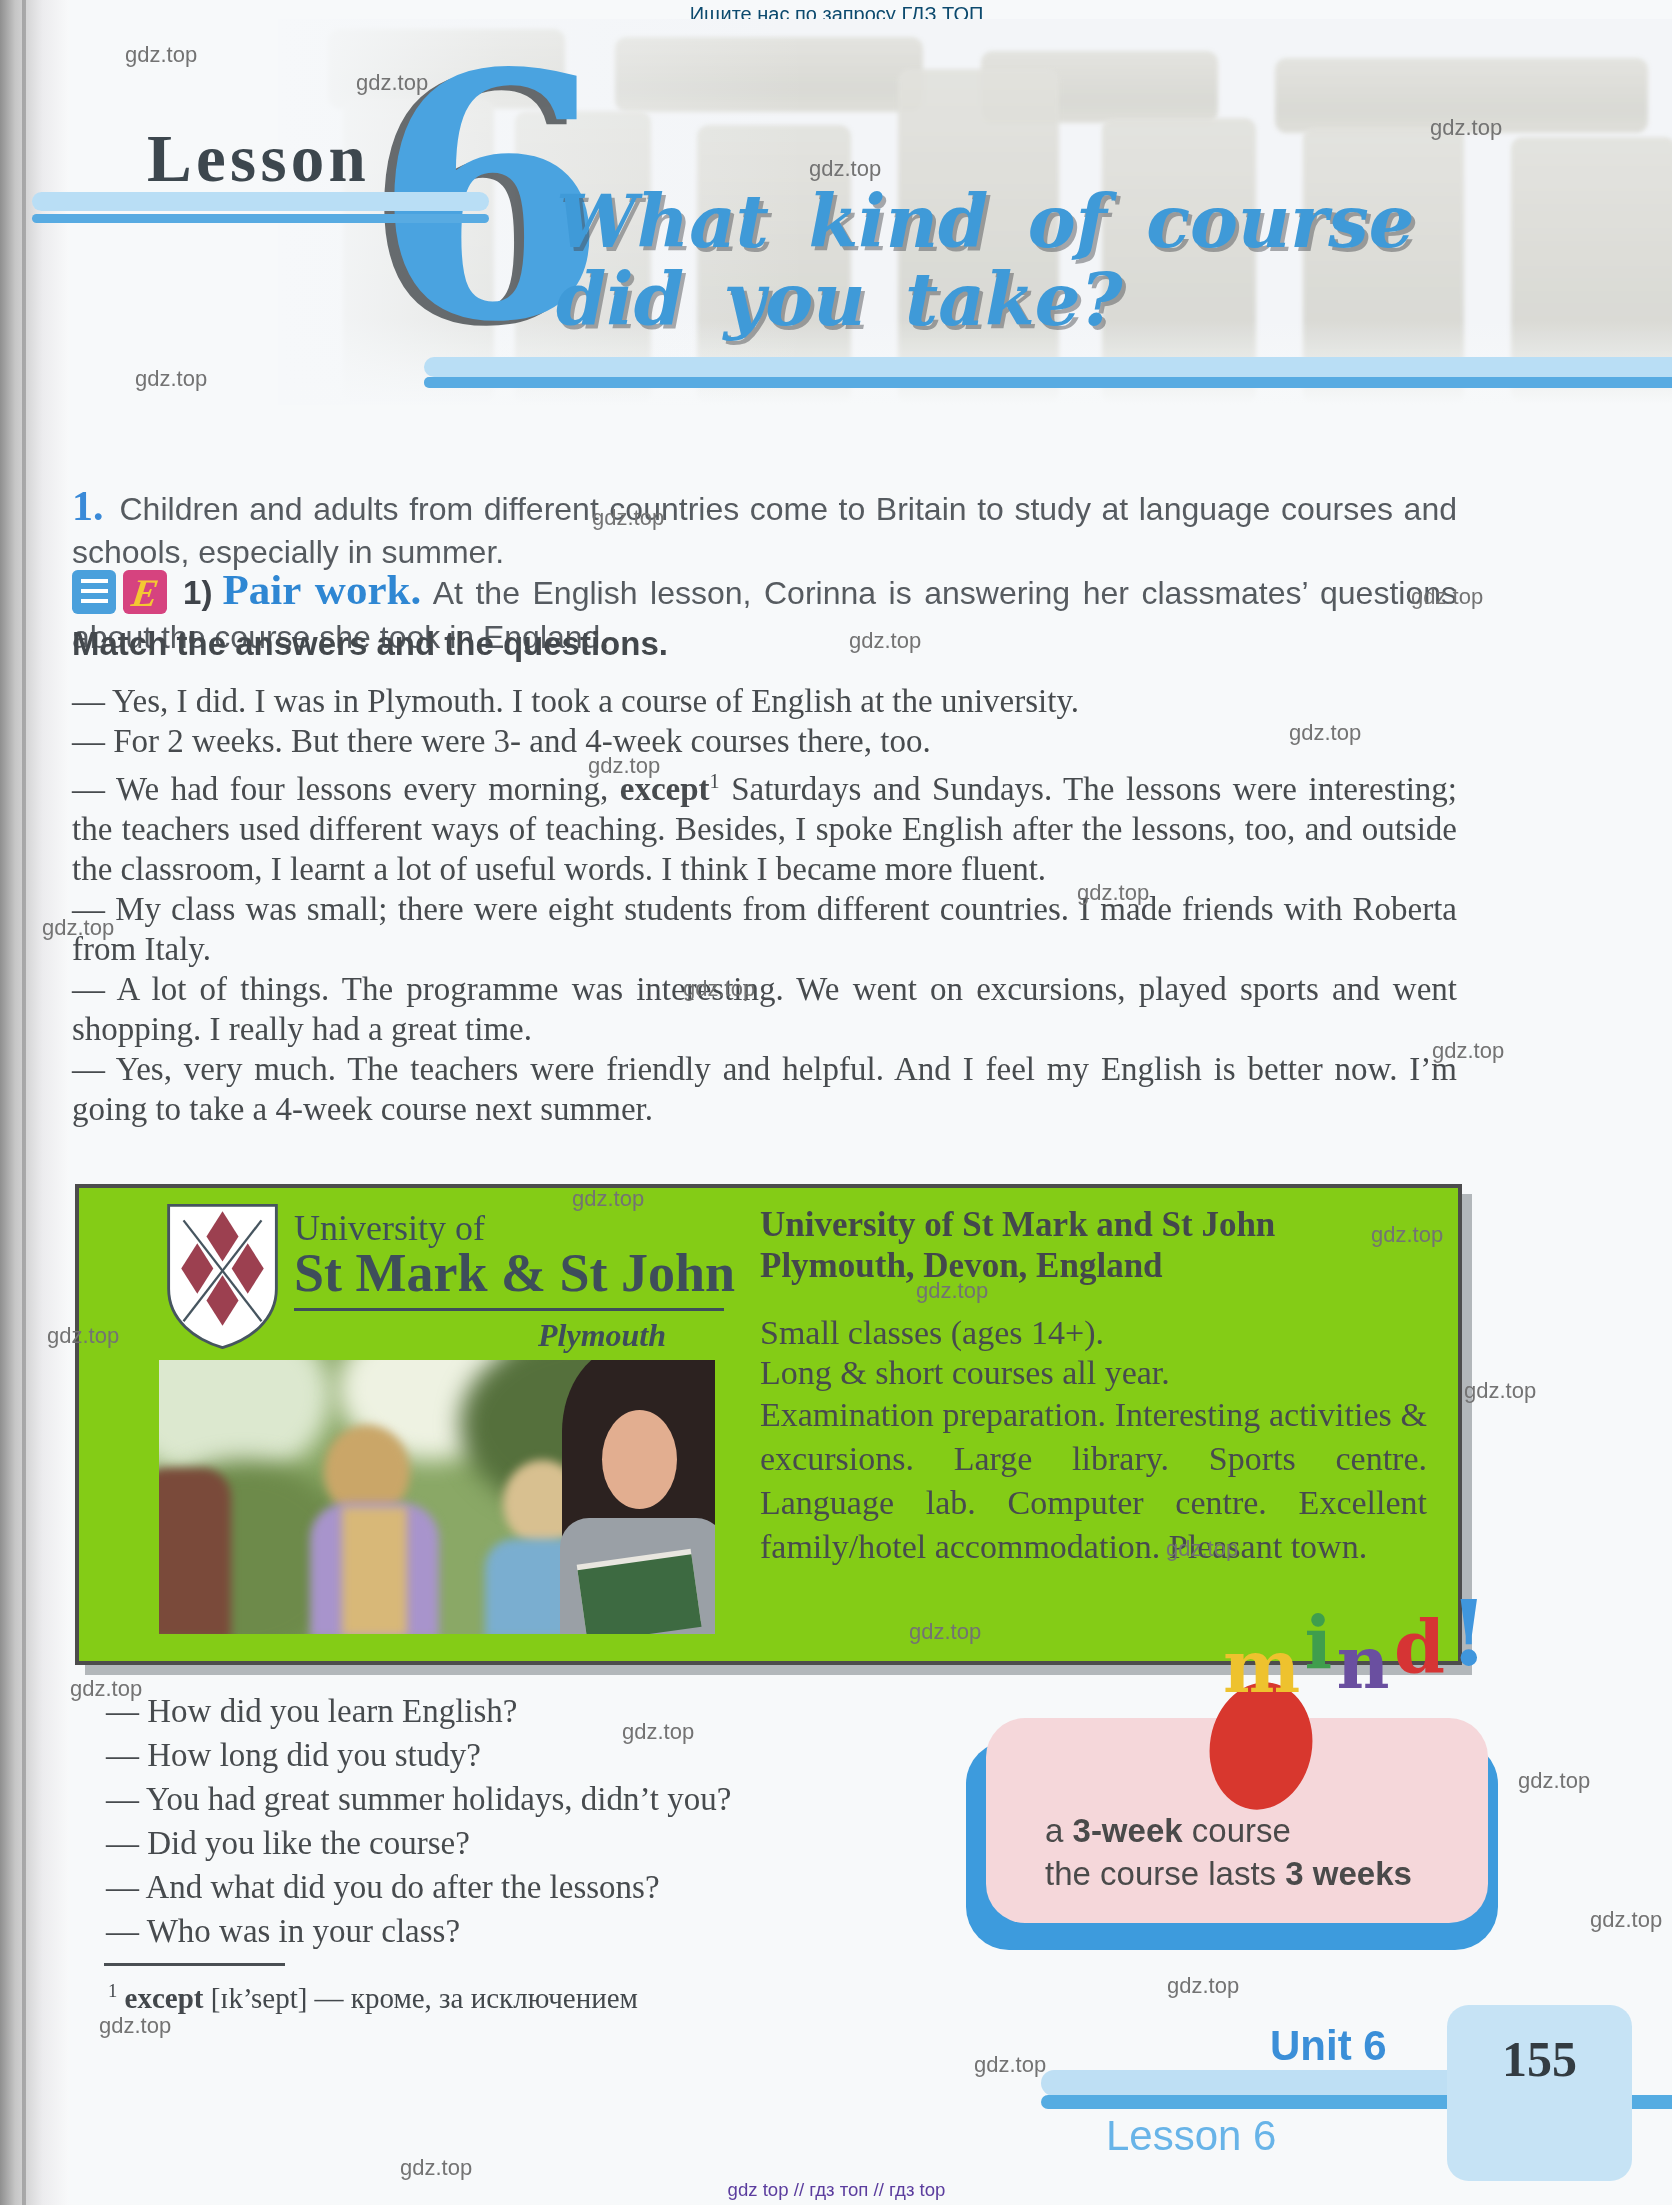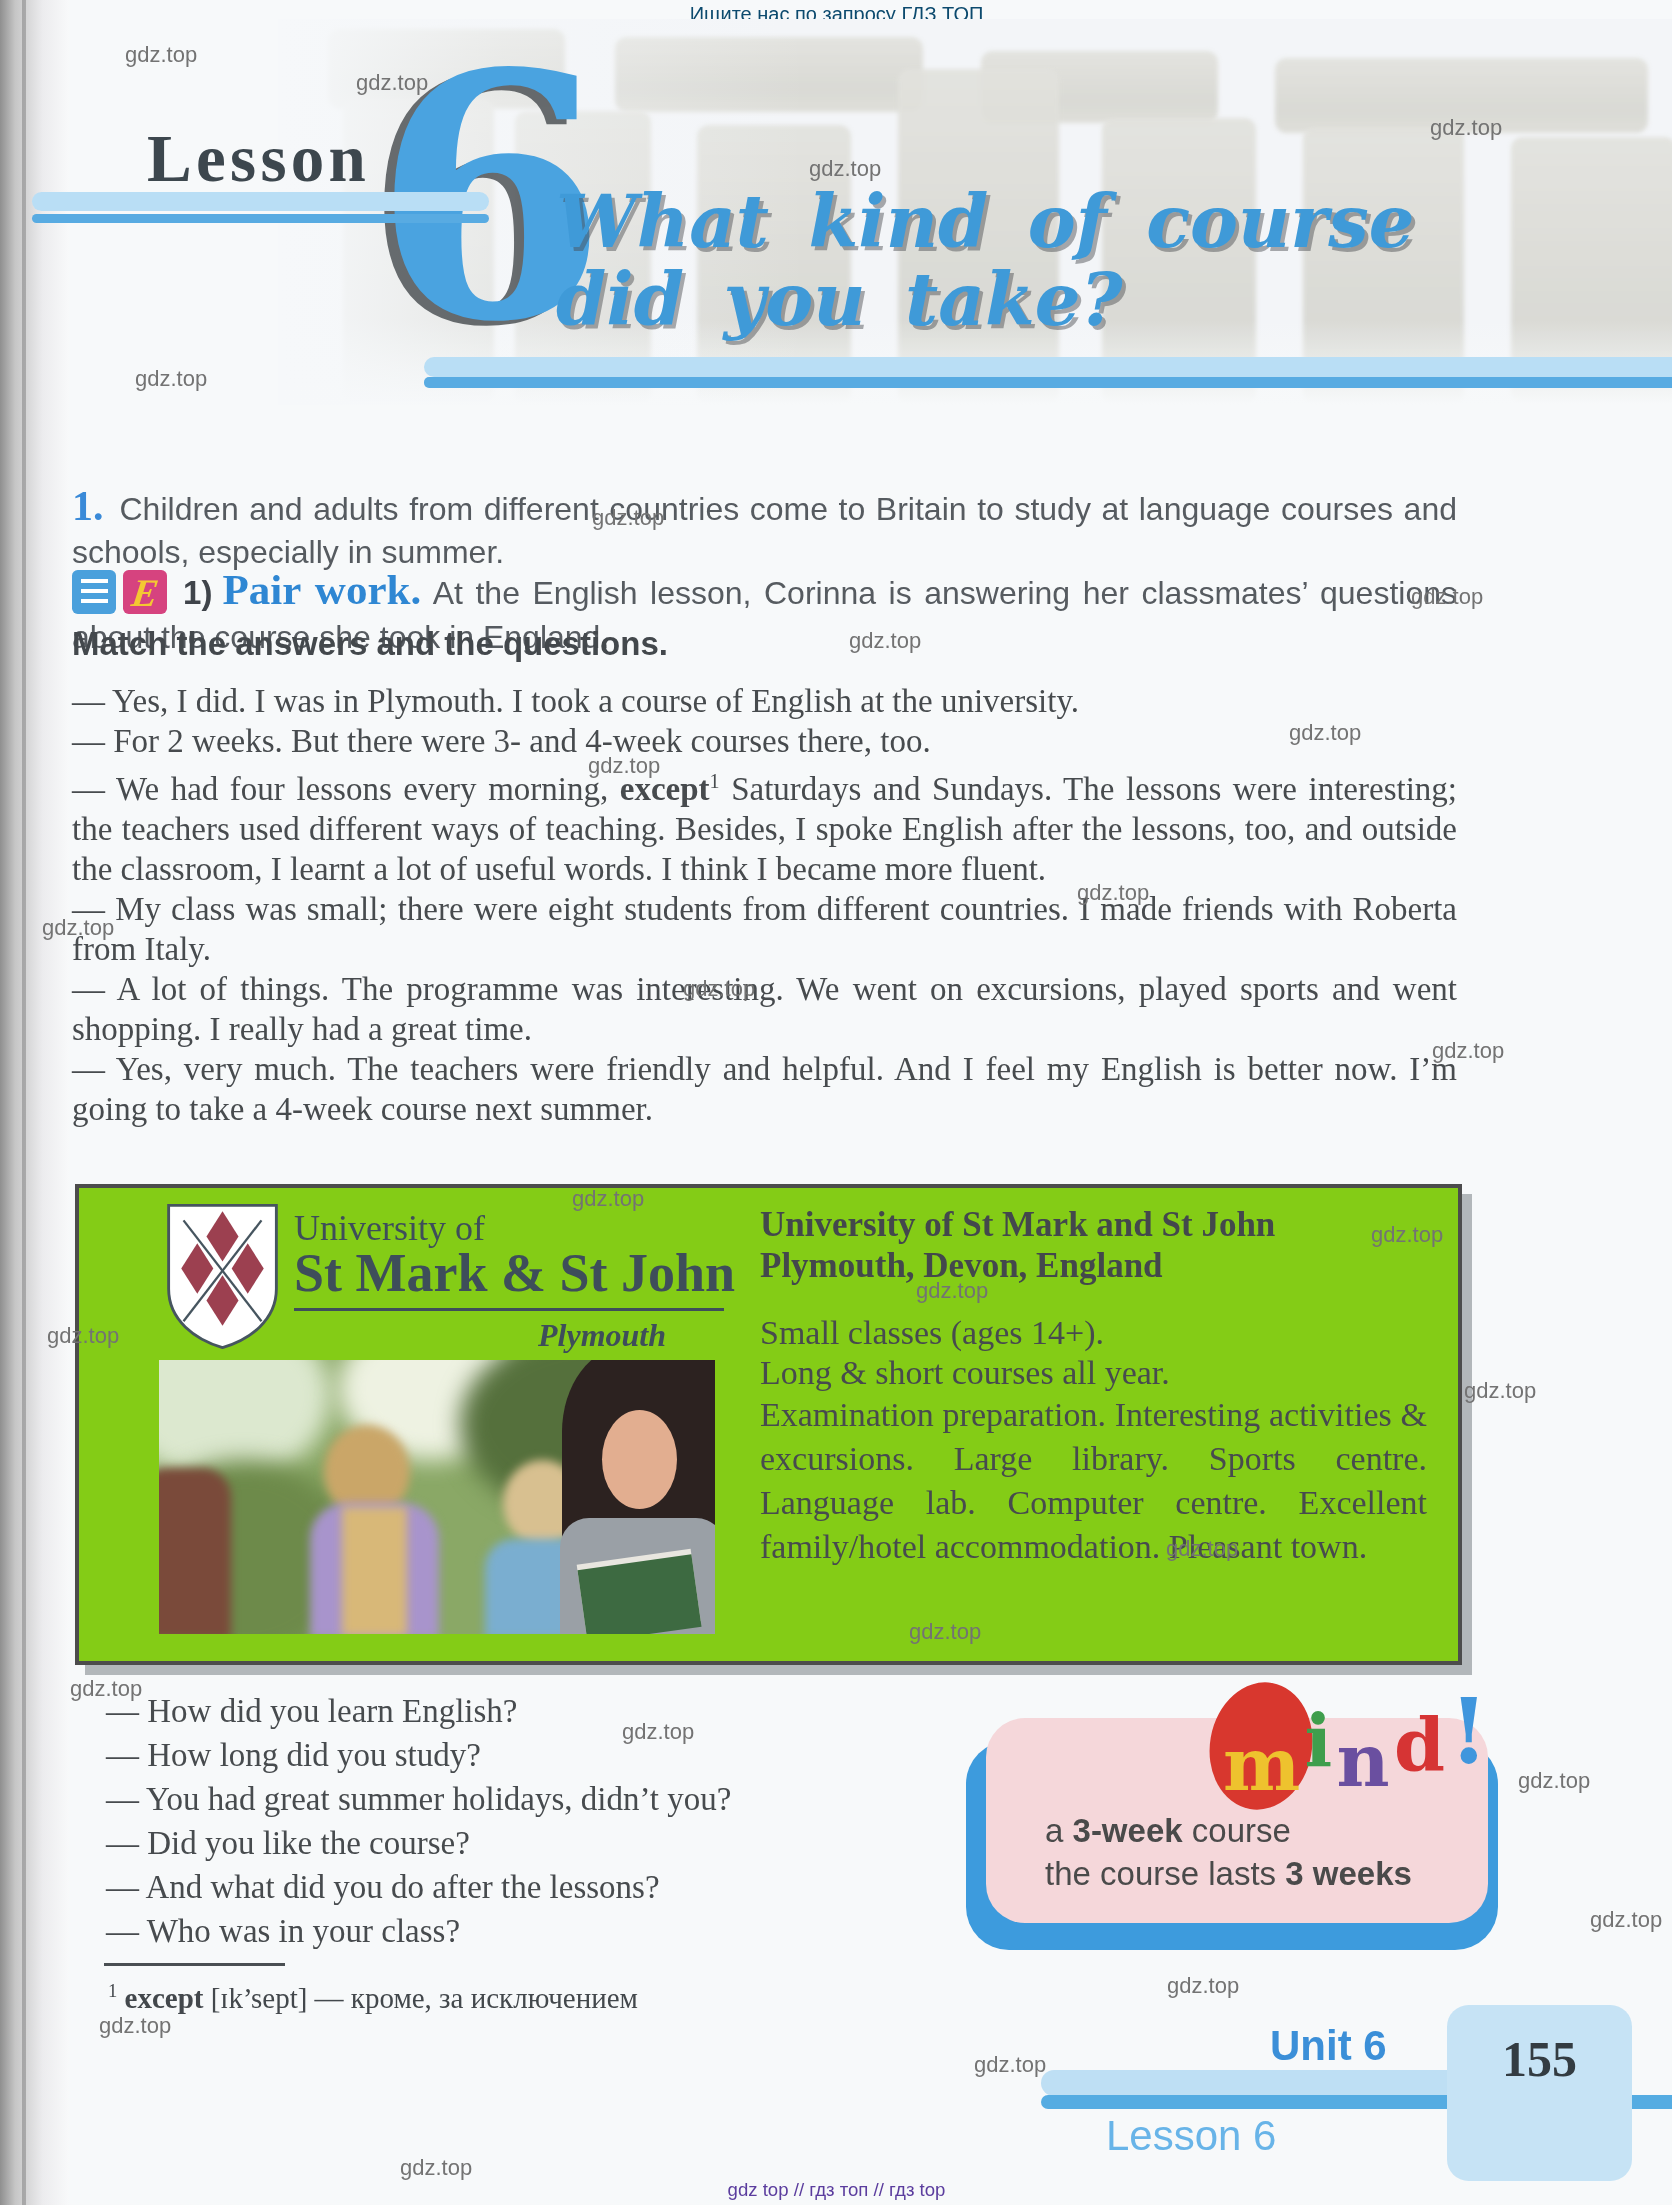--- a/index.html
+++ b/index.html
@@ -79,21 +79,21 @@
   .ad-line.first{margin-top:27px;}
   .ad-block{margin:0;font-size:34px;line-height:44px;color:#474b4e;text-align:justify;}
   .ad-contact{margin-top:30px;font-size:34px;color:#474b4e;}
   
   .questions{left:106px;top:1689px;width:1118px;}
   .question{margin:0;font-size:33px;line-height:44px;color:#474b4e;}
   
   .mind-back{left:966px;top:1741px;width:532px;height:209px;border-radius:43px;background:#3d9bdd;}
   .mind-front{left:986px;top:1718px;width:502px;height:205px;border-radius:39px;background:#f5d7da;}
   .mind-circle{left:1210px;top:1682px;width:102px;height:128px;border-radius:50%;background:#d8372e;transform:rotate(10deg);}
-  .mind-logo{left:1223px;top:1686px;font-family:"DejaVu Serif",serif;font-weight:bold;font-size:73px;letter-spacing:4.3px;}
+  .mind-logo{left:1223px;top:1588px;font-family:"DejaVu Serif",serif;font-weight:bold;font-size:73px;letter-spacing:4.3px;}
   .mind-logo span{display:inline-block;position:relative;}
   .mind-logo span:nth-child(1){top:20px;}
   .mind-logo span:nth-child(2){top:-2.9px;}
   .mind-logo span:nth-child(3){top:16px;}
   .mind-logo span:nth-child(4){top:1.4px;}
   .mind-logo span:nth-child(5){top:-7.2px;font-size:89px;}
   .mind-text{position:absolute;font-family:"Liberation Sans",sans-serif;font-size:33px;color:#4a4a4a;white-space:nowrap;}
   .mt1{left:1045px;top:1812px;}
   .mt2{left:1045px;top:1855px;}
   

